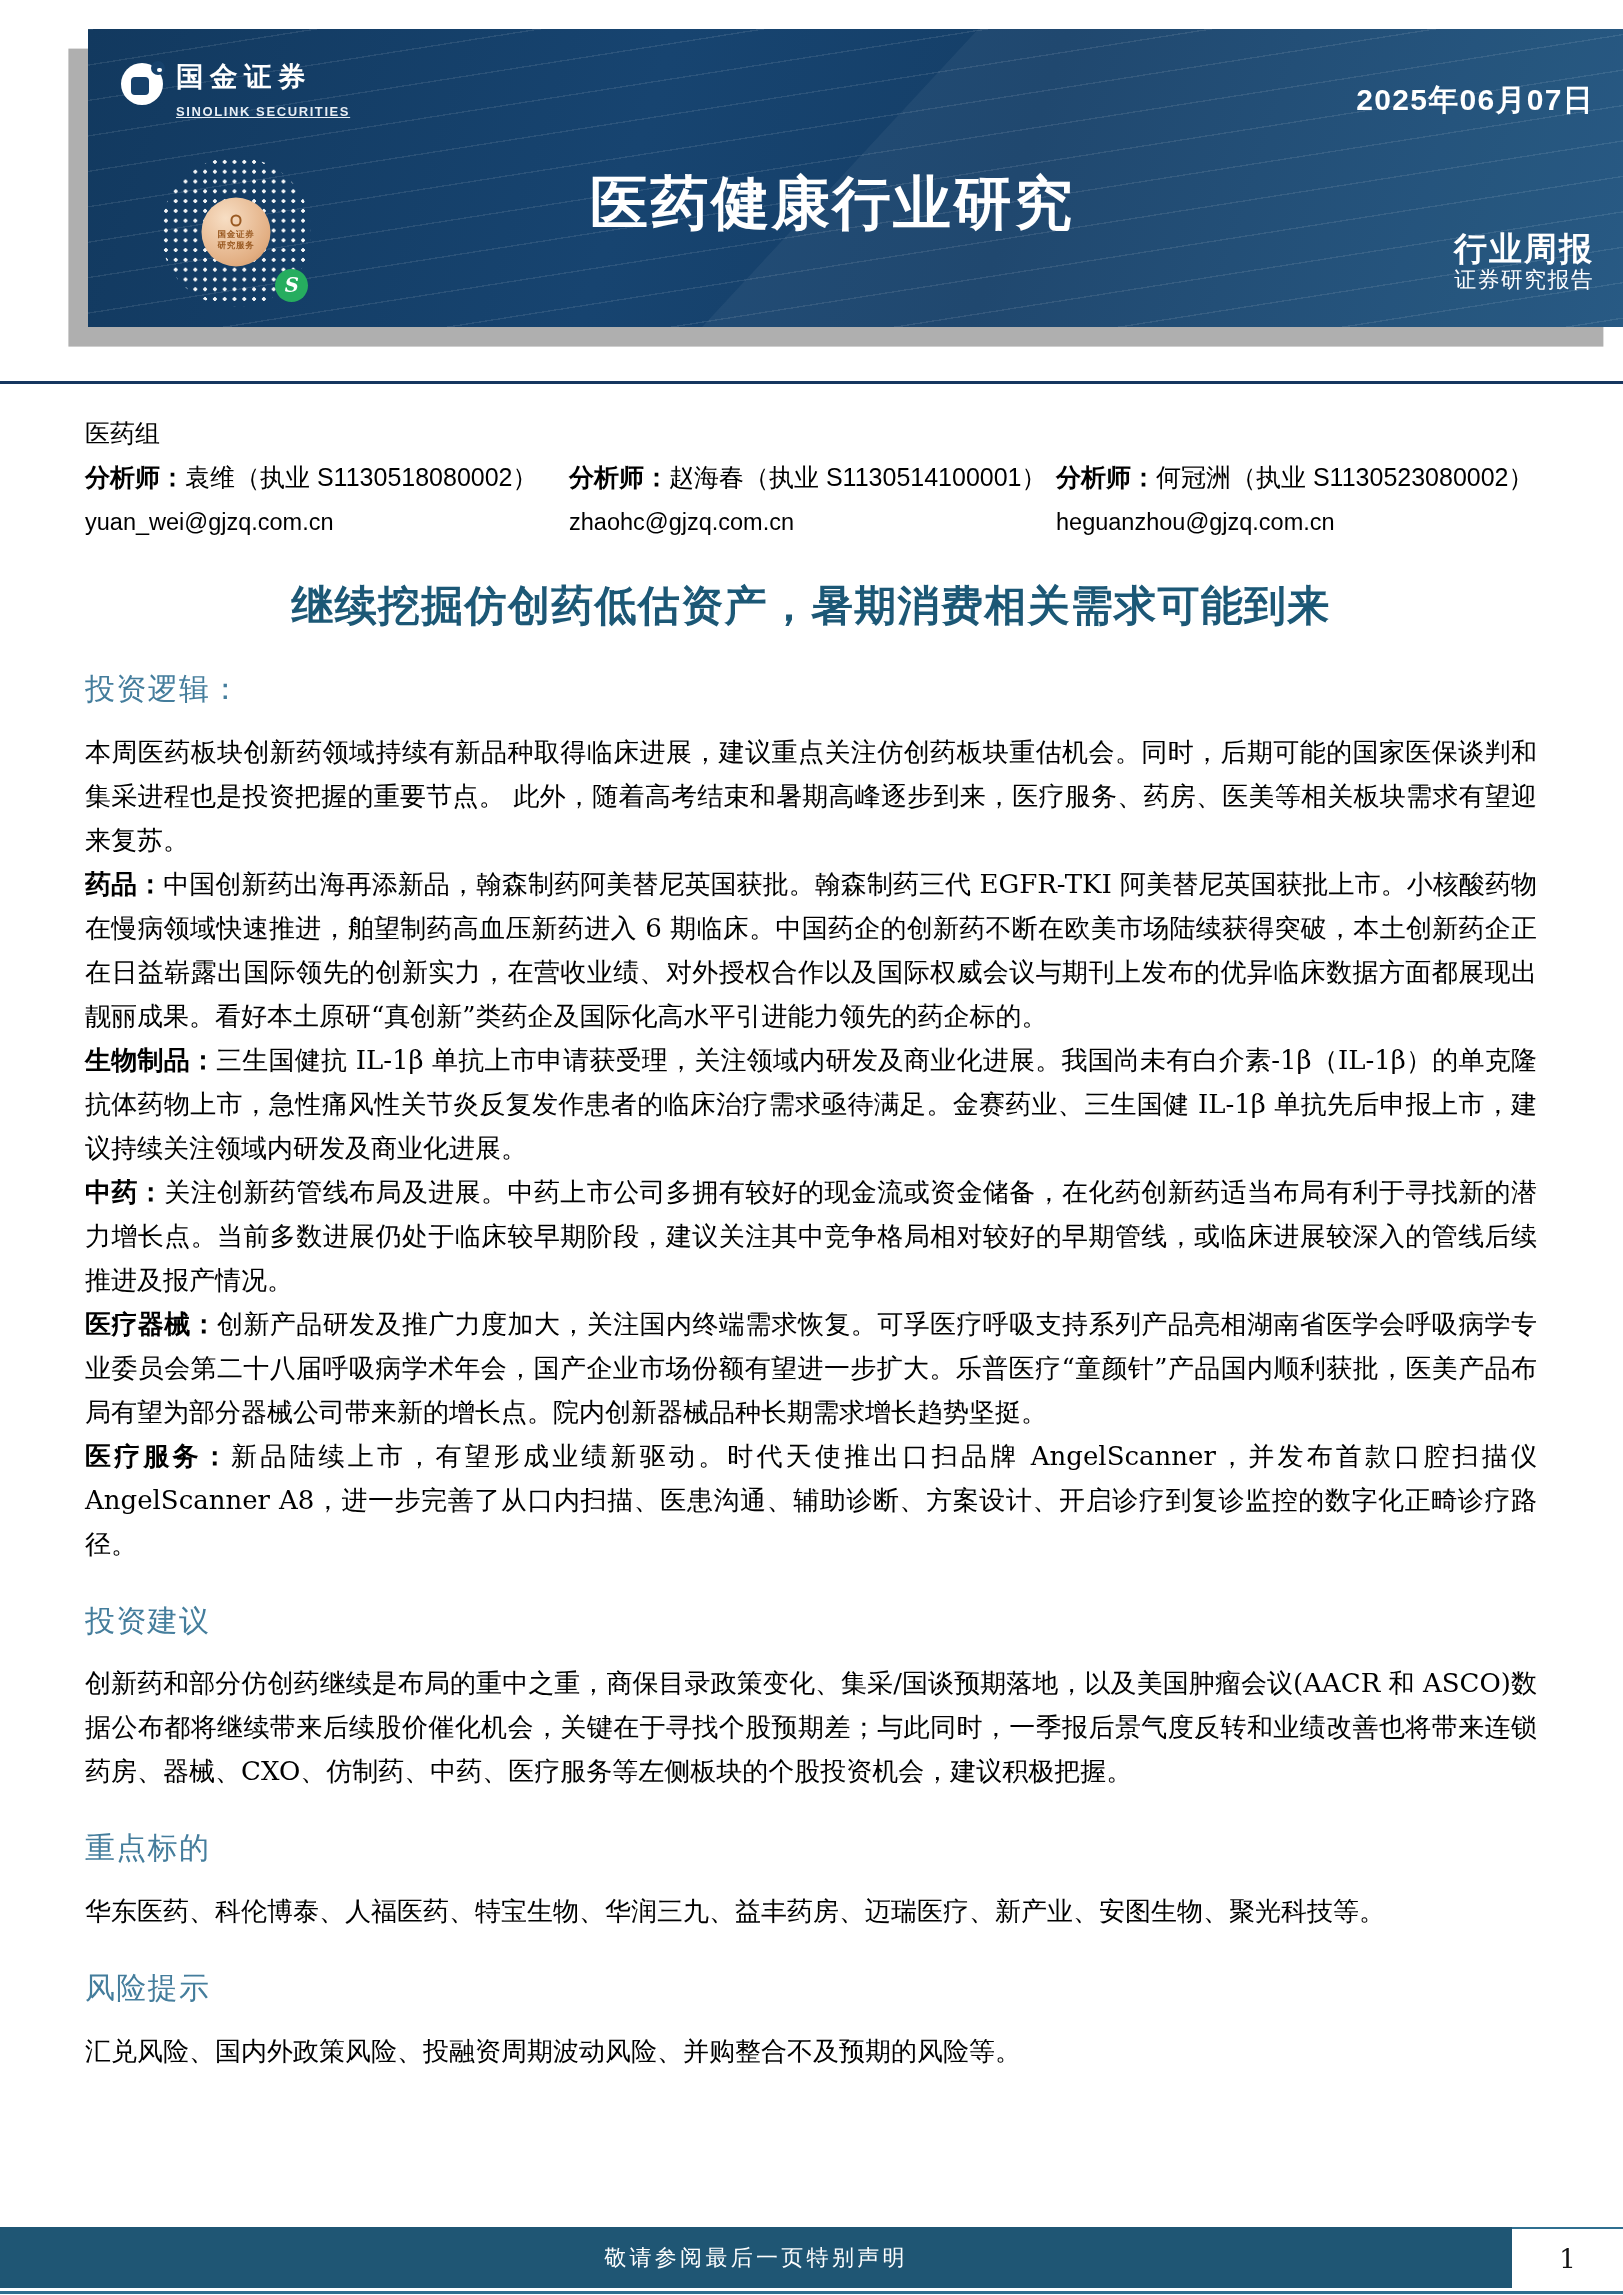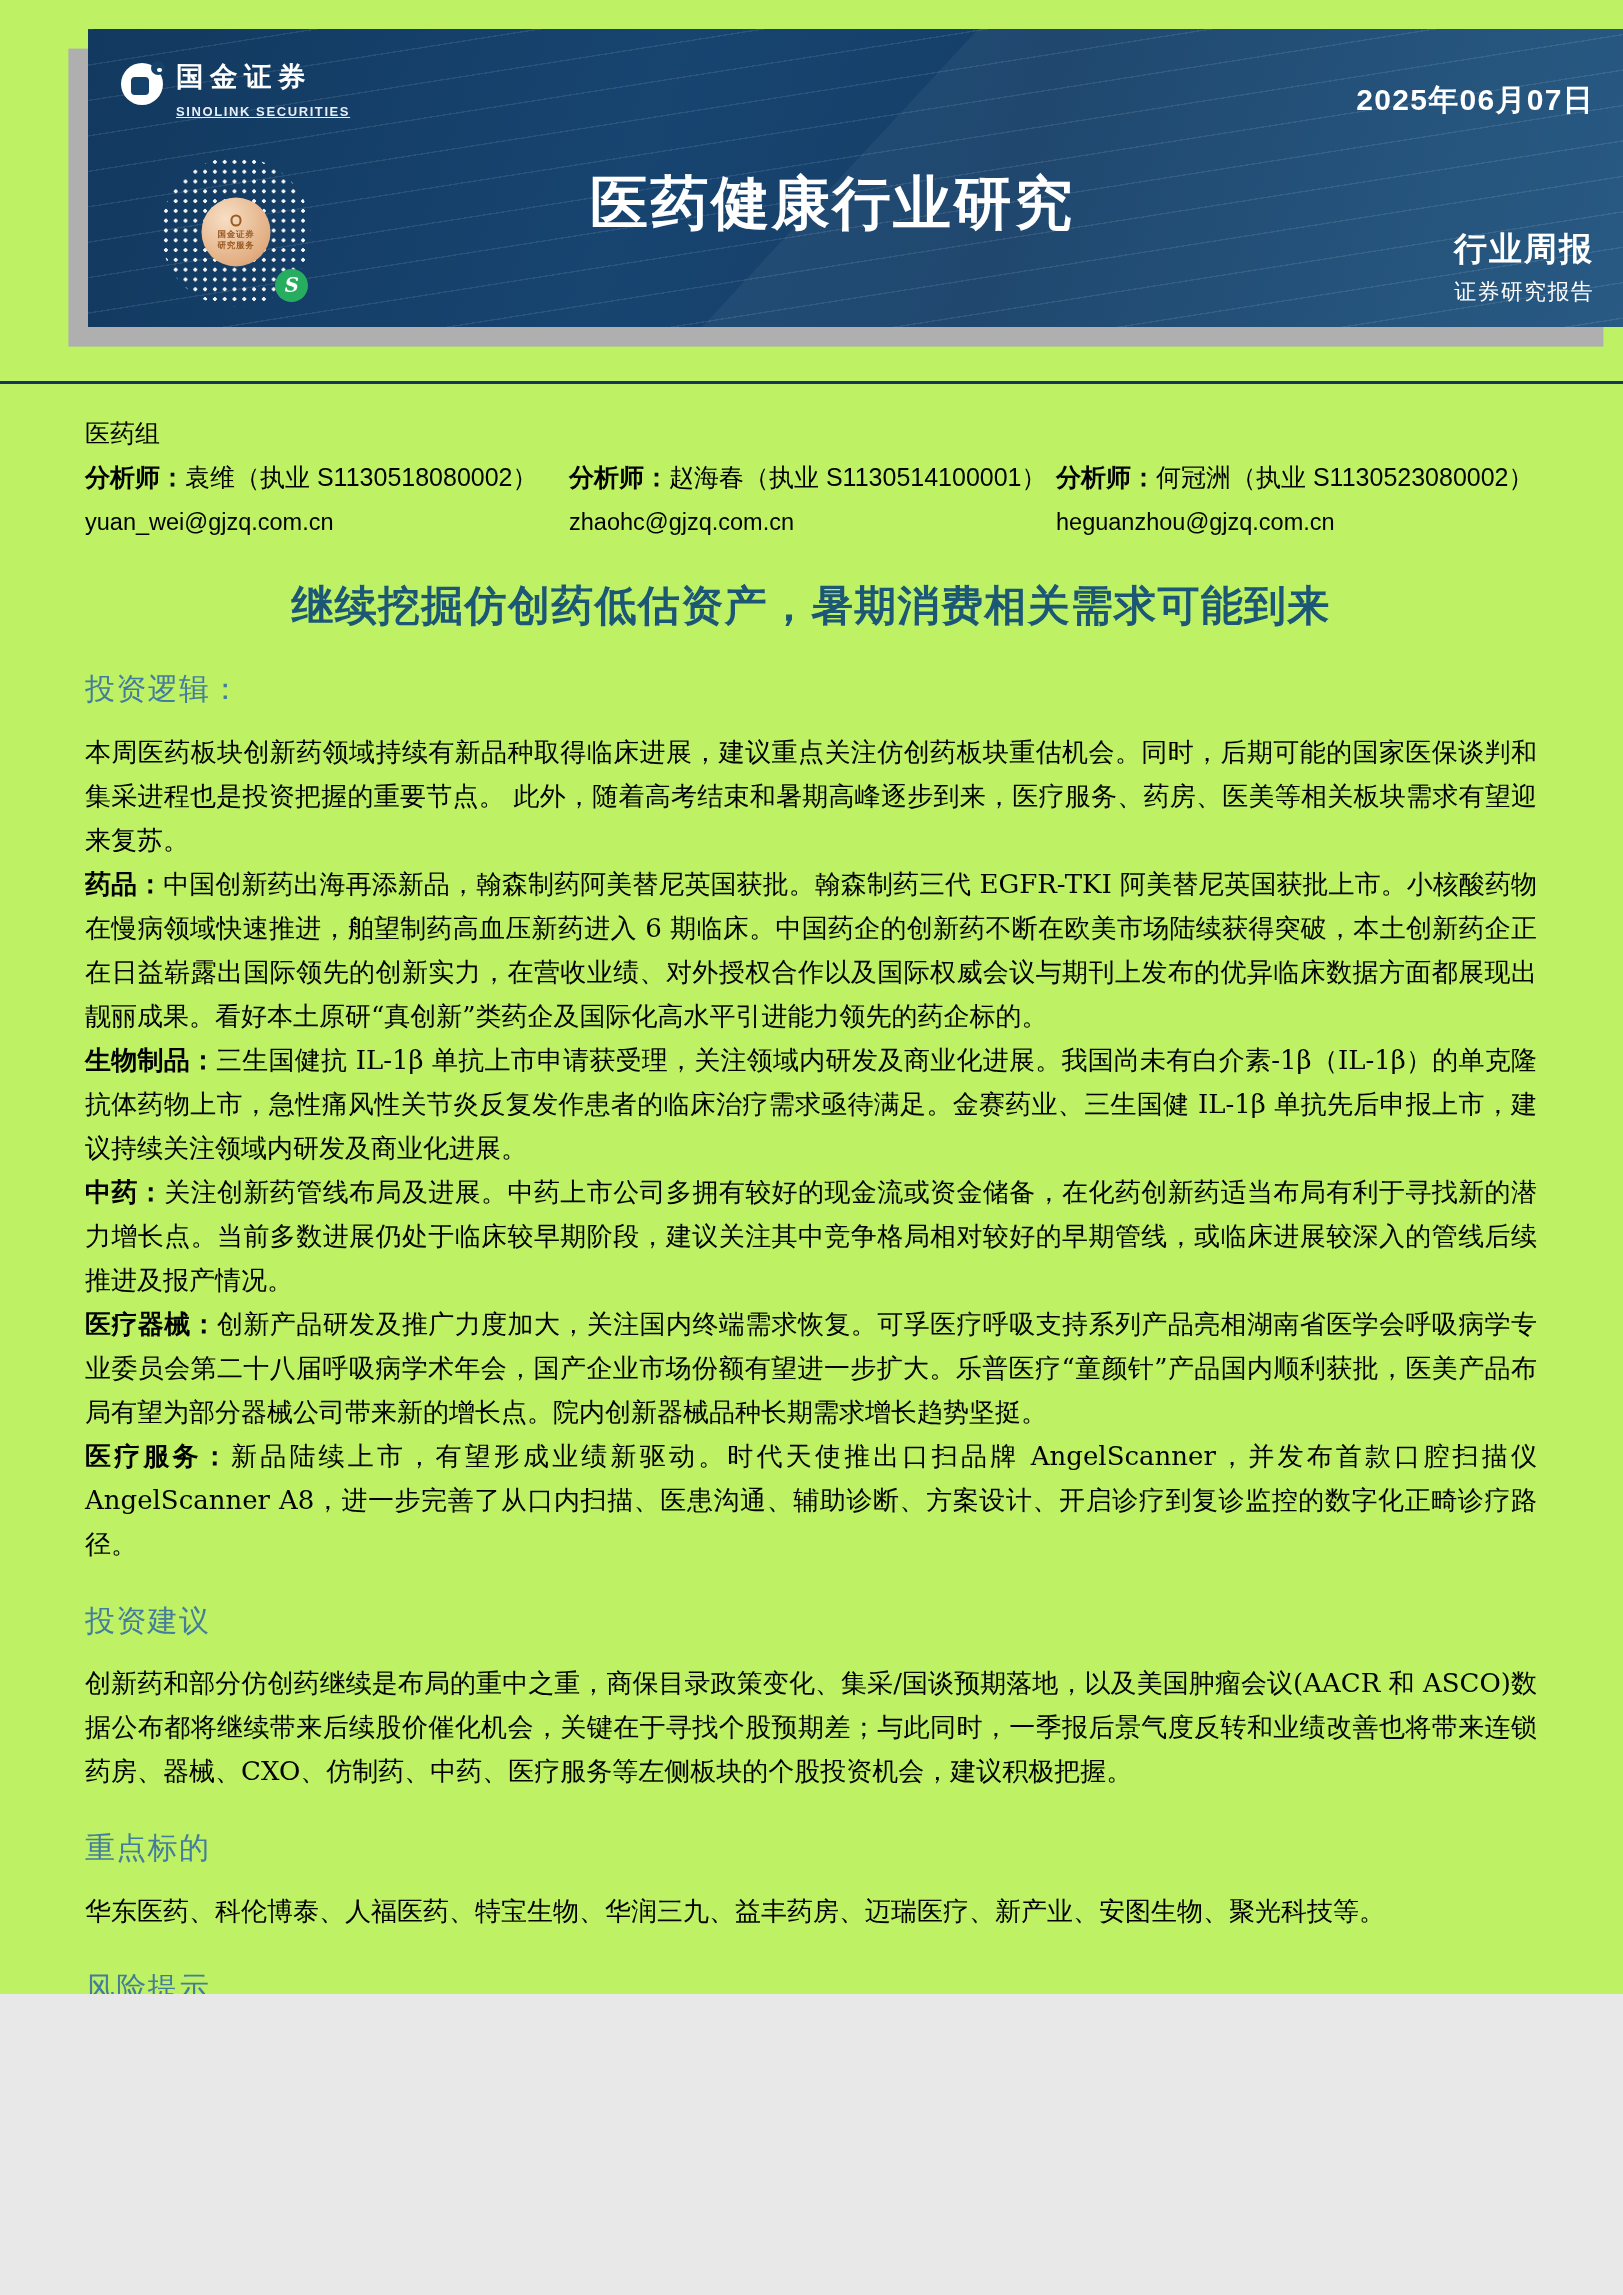--- a/index.html
+++ b/index.html
@@ -1,19 +1,19 @@
 <!DOCTYPE html>
 <html style="font-size:10.5px"><head>
 <meta charset="utf-8">
 <style>
   * { box-sizing: border-box; }
   html,body { margin:0; padding:0; background:#e8e8e8; }
   .page {
-    position:relative; width:1623px; height:1994px; margin:0 auto;
-    background:#bef264; overflow:hidden;
+    position:relative; width:1623px; height:2295px; margin:0 auto;
+    background:#ffffff; overflow:hidden;
     font-family:"Liberation Sans", sans-serif; color:#000;
   }
 
   
   .banner {
     position:absolute; left:88px; top:29px; right:0; height:298px;
     background:linear-gradient(108deg,#12395F 0%,#174470 36%,#153F68 60%,#1D527E 100%);
     box-shadow:-19.6px 19.6px 0 #AFAFAF;
   }
   .banner::before {
@@ -46,21 +46,21 @@
   .qr-wechat { position:absolute; right:2.6px; bottom:5.2px; width:33px; height:33px; border-radius:50%;
         background:#26AD5F; color:#fff; display:grid; place-items:center;
         font-size:19.6px; font-weight:700; font-style:italic; font-family:"DejaVu Serif",serif; }
 
   .banner-title { position:absolute; left:502px; top:136px; z-index:2;
         font-size:58px; font-weight:700; color:#fff; letter-spacing:2.6px; white-space:nowrap; }
 
   .banner-date   { position:absolute; right:29px; top:51px;  z-index:2; color:#fff; font-size:30px; font-weight:700; letter-spacing:1.3px; }
   .banner-rating { position:absolute; right:29px; top:137px; z-index:2; color:#fff; font-size:39px; font-weight:700; letter-spacing:1.3px; }
   .banner-type   { position:absolute; right:29px; top:198px; z-index:2; color:#fff; font-size:33px; font-weight:700; letter-spacing:2px; }
-  .banner-tag    { position:absolute; right:29px; top:248px; z-index:2; color:#fff; font-size:22px; font-weight:400; letter-spacing:1.3px; }
+  .banner-tag    { position:absolute; right:29px; top:236px; z-index:2; color:#fff; font-size:22px; font-weight:400; letter-spacing:1.3px; }
 
   .header-rule { position:absolute; left:0; top:381px; width:100%; height:3.3px; background:#16365F; }
 
   
   .content { position:absolute; top:400px; left:85px; right:86px; }
 
   .analyst-group { font-size:25px; margin:17px 0 0; }
   .analyst-grid { display:grid; grid-template-columns:484px 487px 1fr; margin-top:10.5px; }
   .analyst-line1 { font-size:25px; white-space:nowrap; }
   .analyst-role { font-weight:700; }

